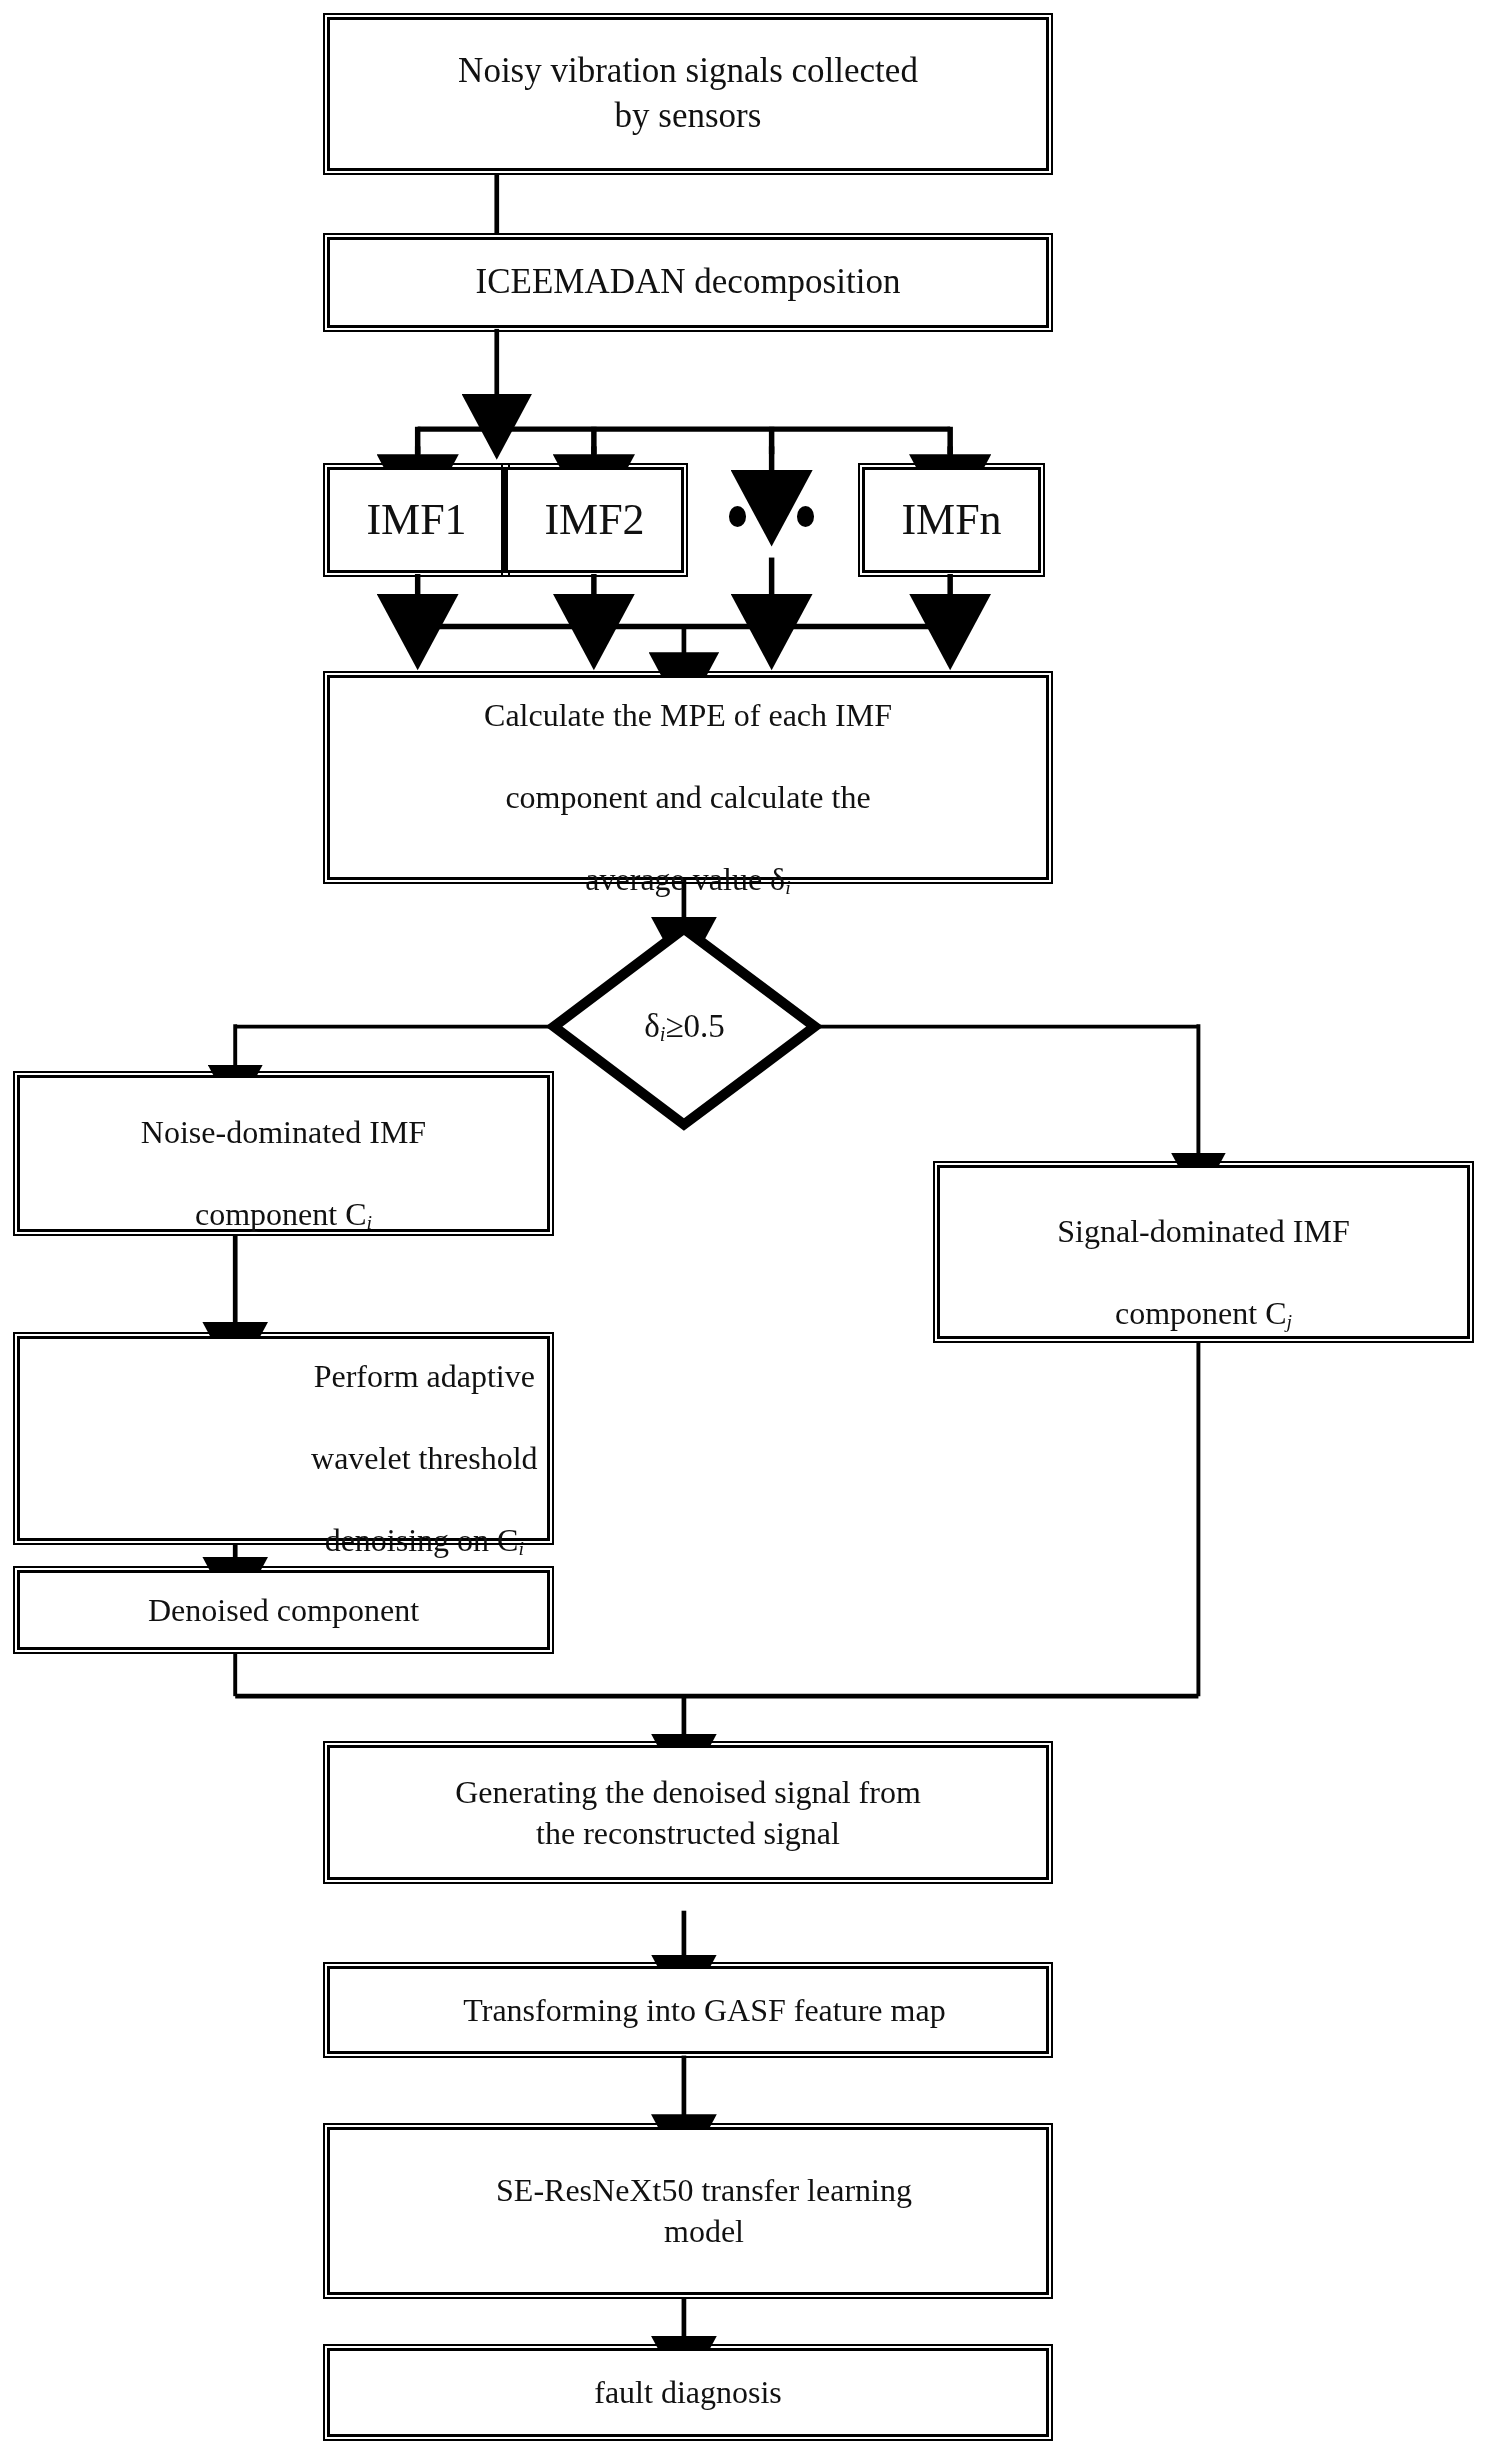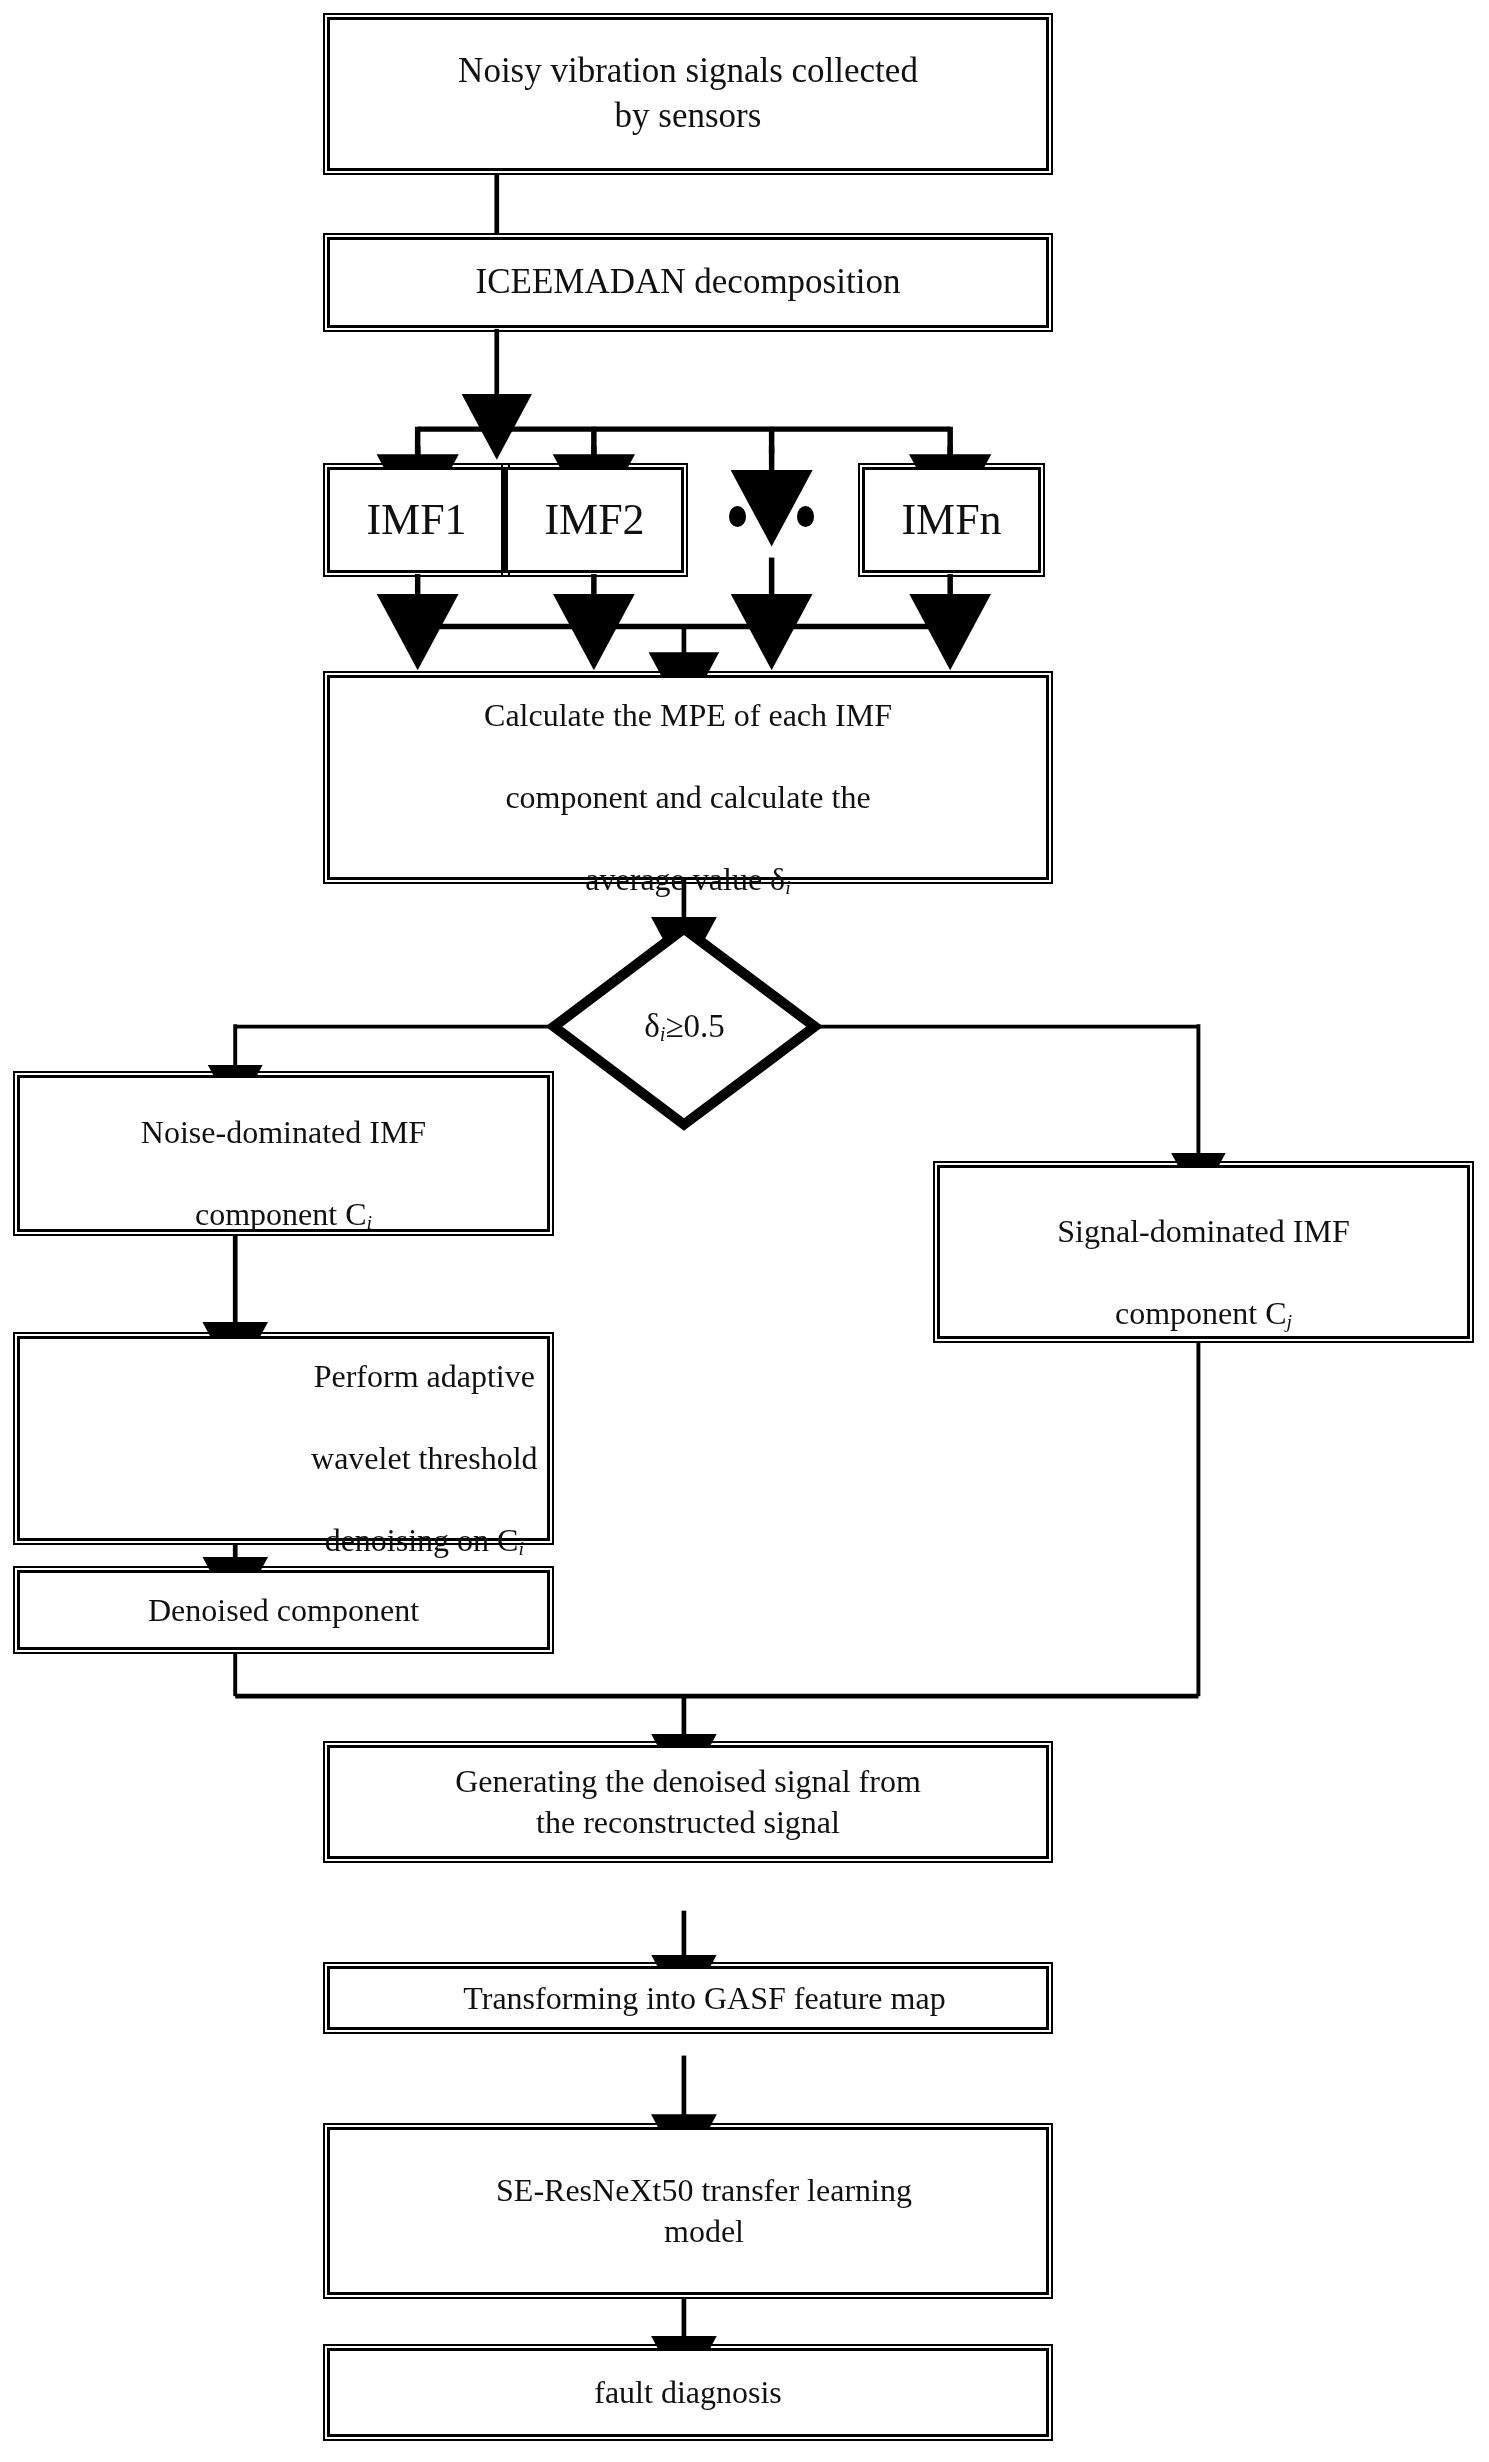--- a/index.html
+++ b/index.html
@@ -197,26 +197,26 @@
       <span>Perform adaptive</span><br>
       <span>wavelet threshold</span><br>
       <span>denoising on C</span><sub>i</sub>
     </span>
   </div>
 
   <div class="node mid-text" style="left:17px; top:1570px; width:533px; height:80px;">
     <span class="txt">Denoised component</span>
   </div>
 
-  <div class="node mid-text" style="left:327px; top:1745px; width:722px; height:114px;">
+  <div class="node mid-text" style="left:327px; top:1745px; width:722px; height:135px;">
     <span class="txt">Generating the denoised signal from
 the reconstructed signal</span>
   </div>
 
-  <div class="node mid-text" style="left:327px; top:1966px; width:722px; height:64px;padding-left:33px;">
+  <div class="node mid-text" style="left:327px; top:1966px; width:722px; height:88px;padding-left:33px;">
     <span class="txt">Transforming into GASF feature map</span>
   </div>
 
   <div class="node mid-text" style="left:327px; top:2127px; width:722px; height:168px;padding-left:32px;">
     <span class="txt">SE-ResNeXt50 transfer learning
 model</span>
   </div>
 
   <div class="node mid-text" style="left:327px; top:2348px; width:722px; height:89px;">
     <span class="txt">fault diagnosis</span>

